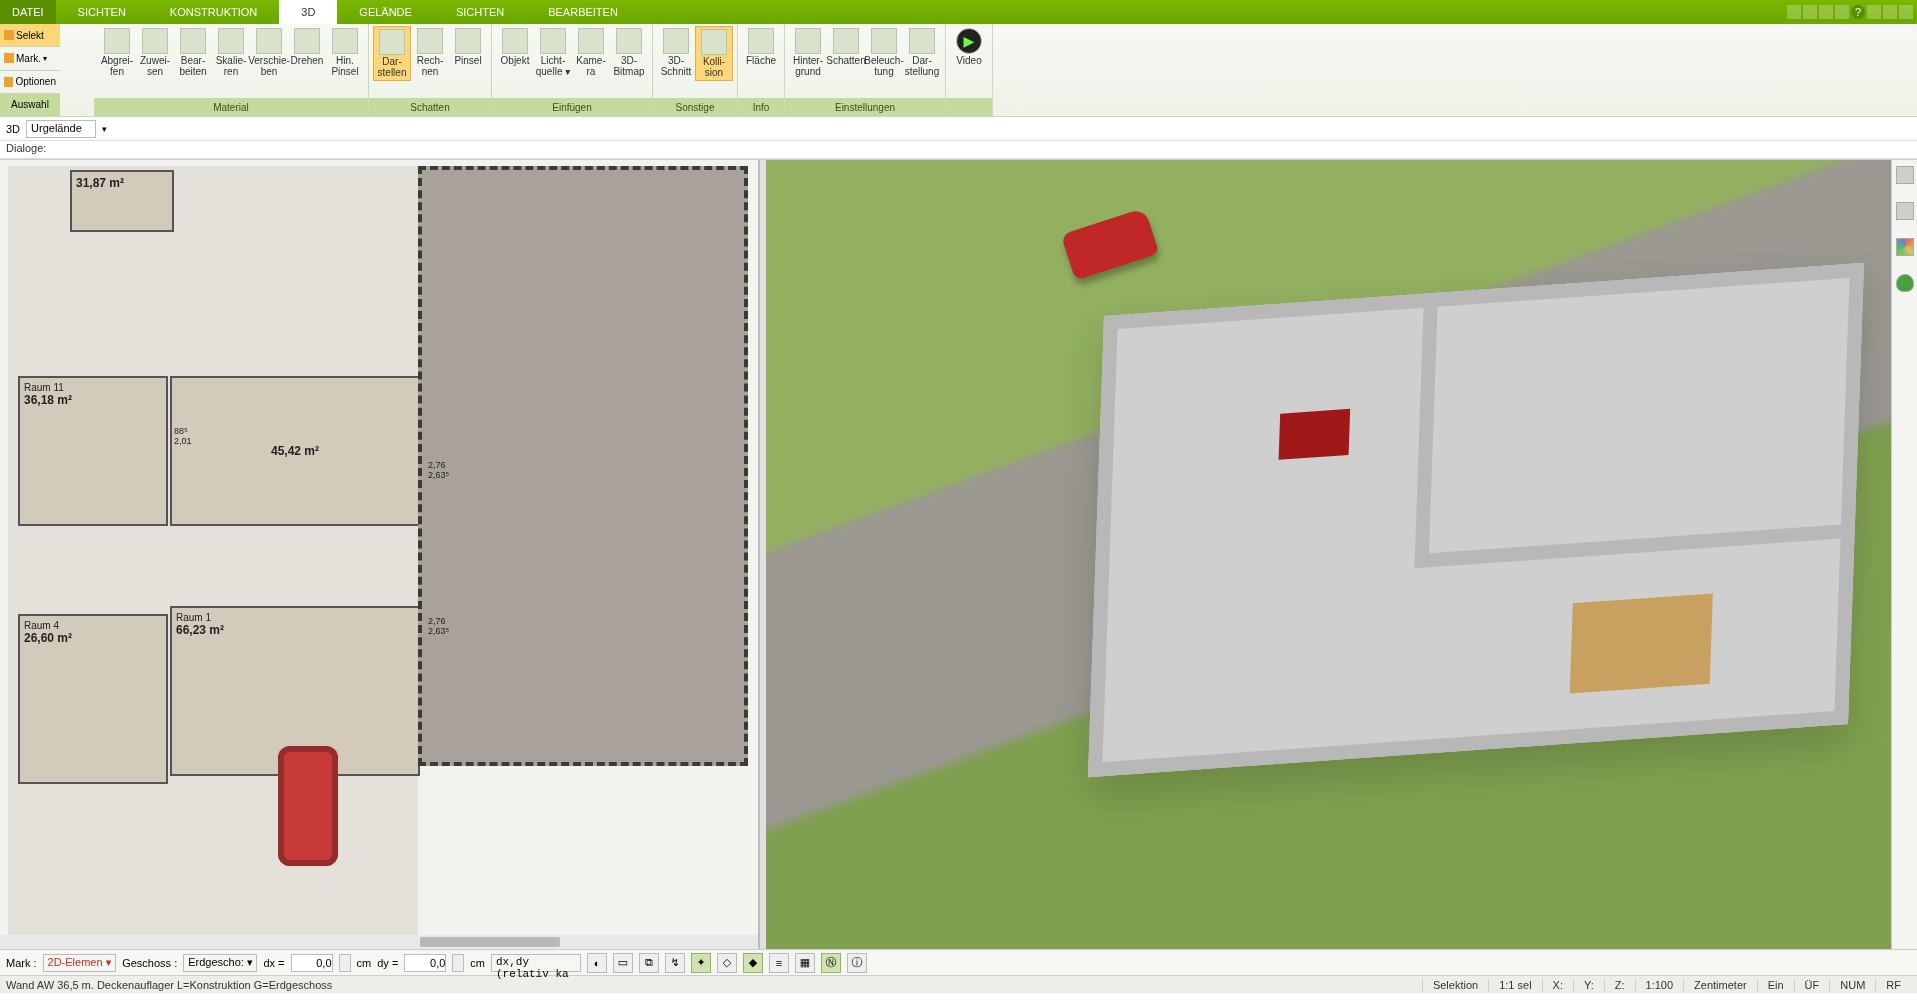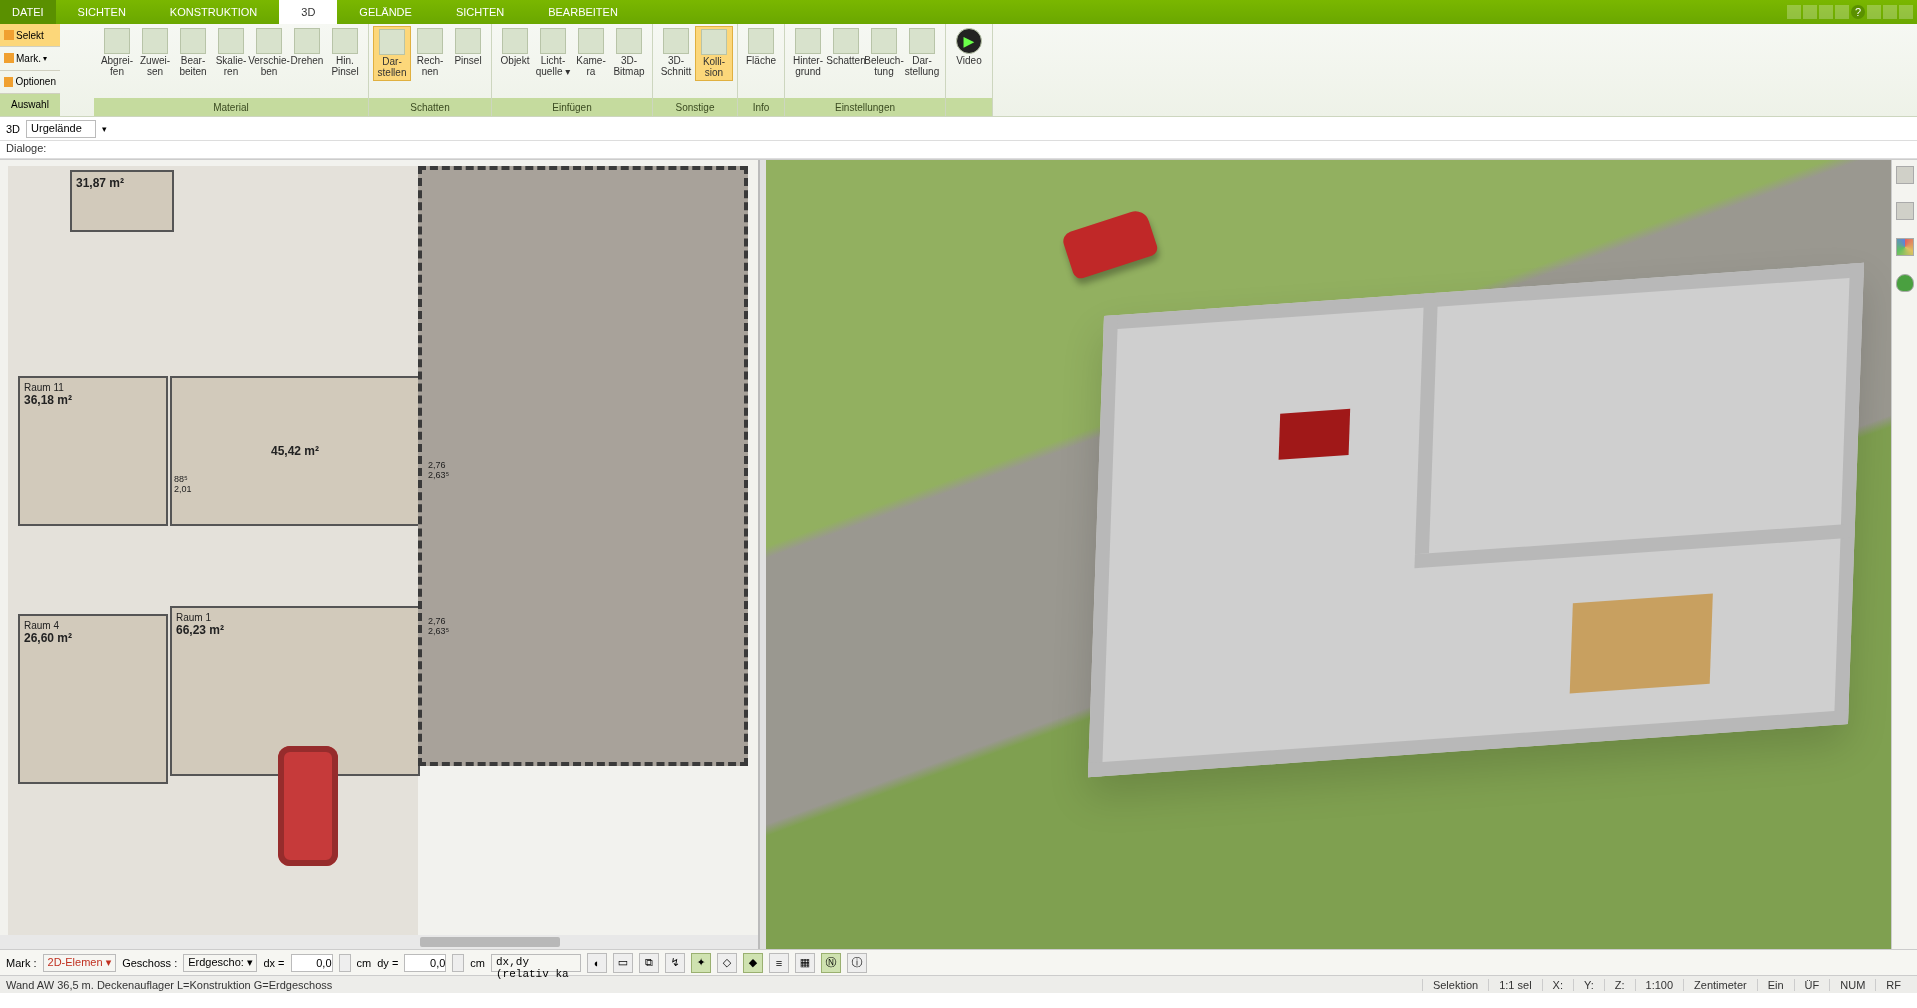--- a/index.html
+++ b/index.html
@@ -276,21 +276,21 @@
           </div>
           <div class="fp-room" style="left: 162px; top: 440px; width: 250px; height: 170px;">
             <div class="name">Raum 1</div>
             <div class="area">66,23 m²</div>
           </div>
         </div>
       <div class="car" style="left:270px;top:580px;"></div>
     </div>
     <div class="fp-garden"></div>
     <div id="dims-mount">
-        <div style="position: absolute; left: 174px; top: 266px; font-size: 9px; white-space: pre; color: rgb(34, 34, 34); margin-top: 48px;">88⁵
+        <div style="position: absolute; left: 174px; top: 266px; font-size: 9px; white-space: pre; color: rgb(34, 34, 34);">88⁵
 2,01</div>
         <div style="position: absolute; left: 428px; top: 300px; font-size: 9px; white-space: pre; color: rgb(34, 34, 34);">2,76
 2,63⁵</div>
         <div style="position: absolute; left: 428px; top: 456px; font-size: 9px; white-space: pre; color: rgb(34, 34, 34);">2,76
 2,63⁵</div>
       </div>
     <div class="scrollx">
         <div class="thumb"></div>
       </div>
   </div>

